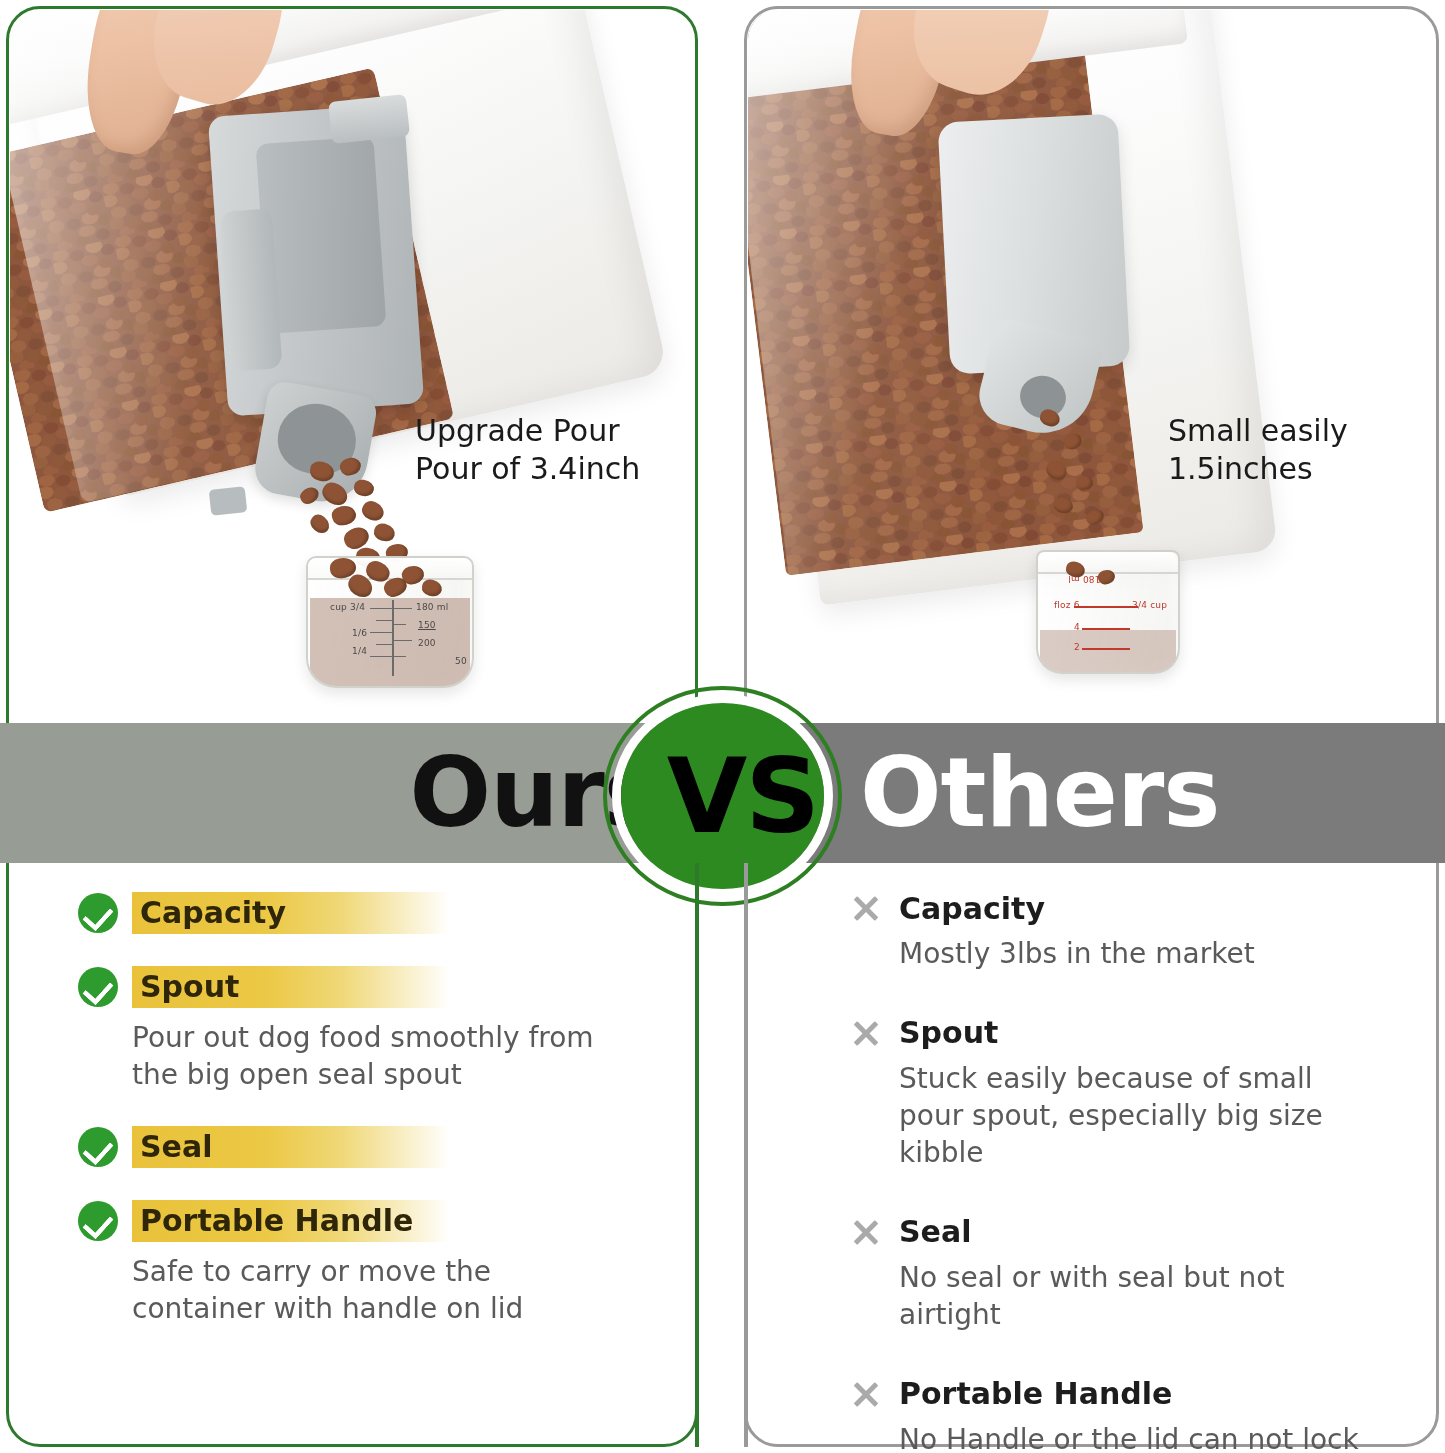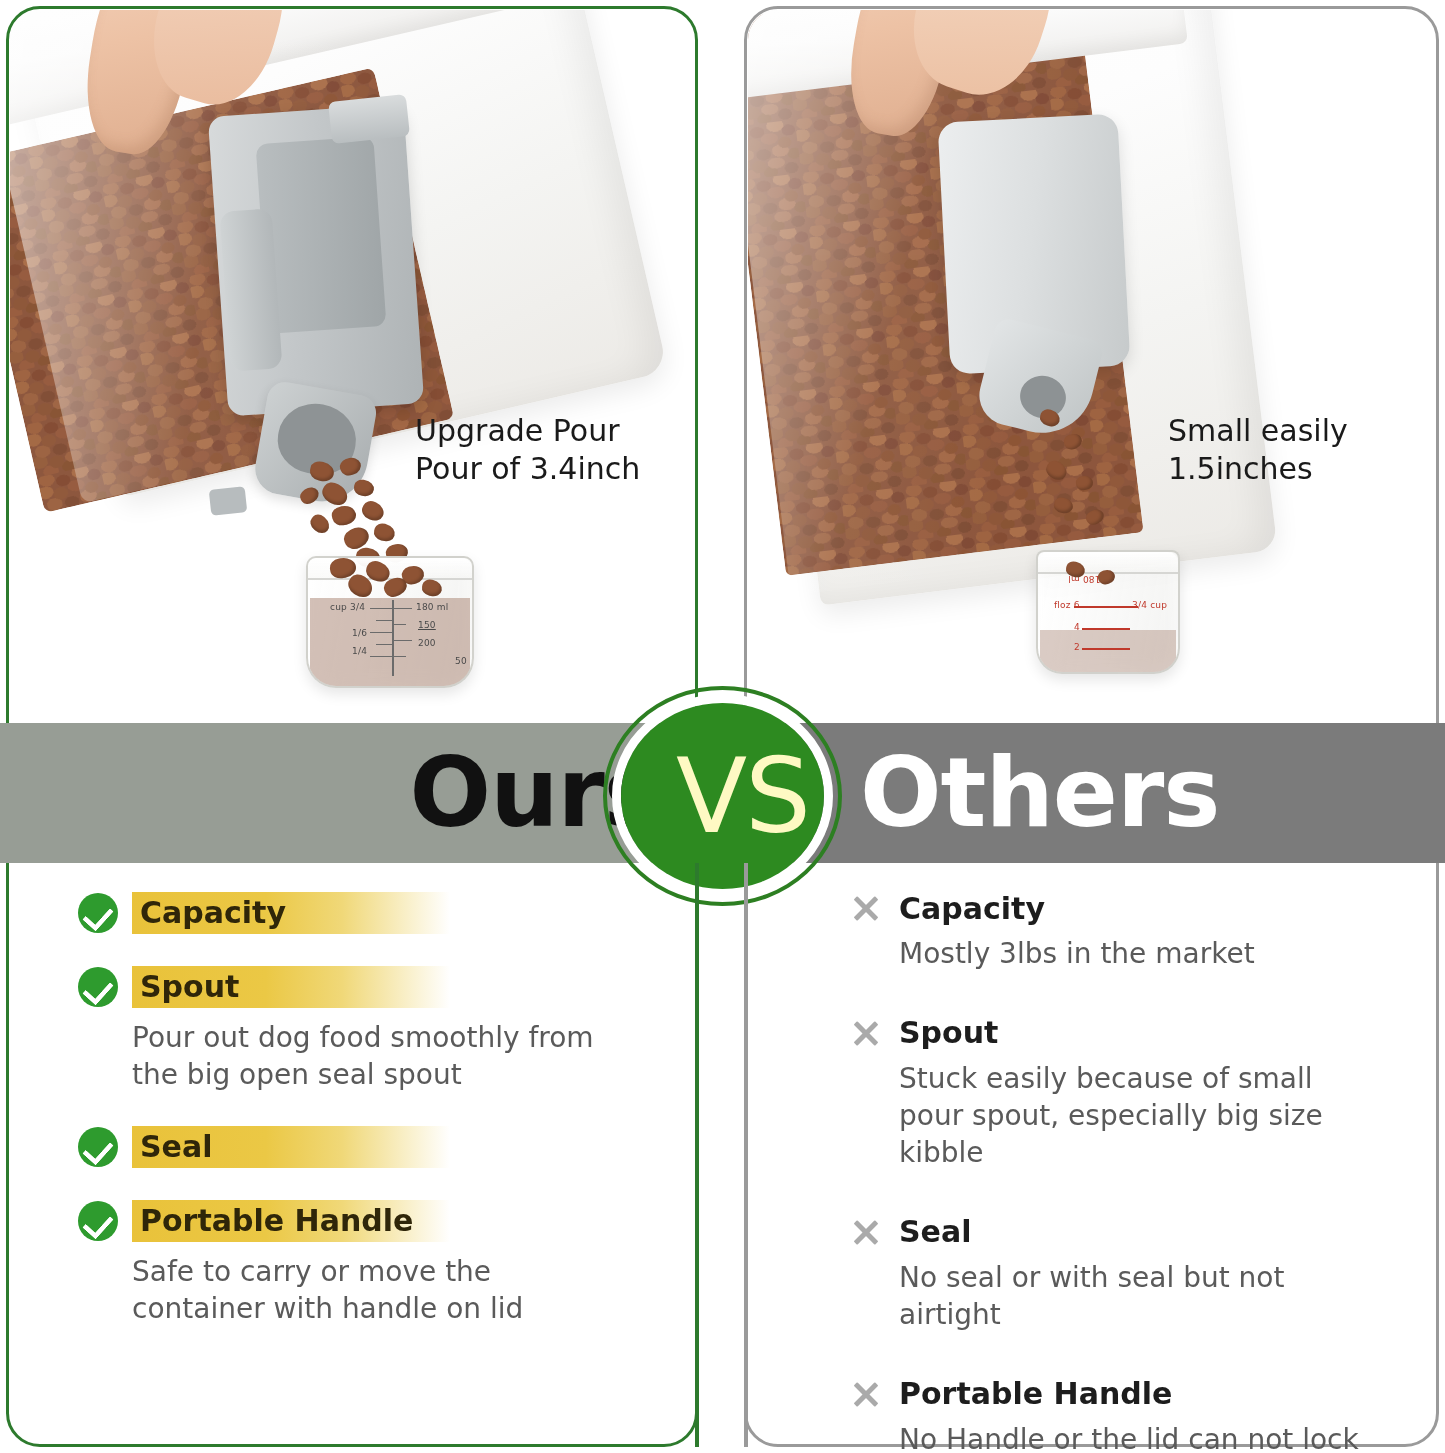--- a/index.html
+++ b/index.html
@@ -121,21 +121,21 @@
   .title-ours{left:0;width:660px;justify-content:flex-end;color:#111111;padding-right:0;}
   .title-others{left:860px;width:620px;justify-content:flex-start;color:#ffffff;}
 
   .vs-wrap{position:absolute;left:603px;top:686px;width:239px;height:220px;}
   .vs-outer{position:absolute;left:0;top:0;width:239px;height:220px;border-radius:50%;
             border:4px solid #2d7f22;box-sizing:border-box;background:transparent;}
   .vs-gap{position:absolute;left:9px;top:8px;width:221px;height:204px;border-radius:50%;
           border:9px solid #ffffff;box-sizing:border-box;}
   .vs-core{position:absolute;left:18px;top:17px;width:203px;height:186px;border-radius:50%;
            background:#2d8a20;display:flex;align-items:center;justify-content:center;}
-  .vs-core span{color:#fef9c3;font-size:104px;font-weight:400;letter-spacing:-2px;
+  .vs-core span{color:#000000;font-size:104px;font-weight:700;letter-spacing:-2px;
                 font-family:"DejaVu Sans",sans-serif;line-height:1;margin-left:40px;}
 
   
   .div-green{position:absolute;left:695px;top:863px;width:4px;height:584px;background:#2d7a2d;}
   .div-gray{position:absolute;left:744px;top:863px;width:4px;height:584px;background:#9a9a9a;}
 
   
   .list{position:absolute;}
   .list-left{left:78px;top:892px;width:600px;}
   .list-right{left:845px;top:888px;width:540px;}

